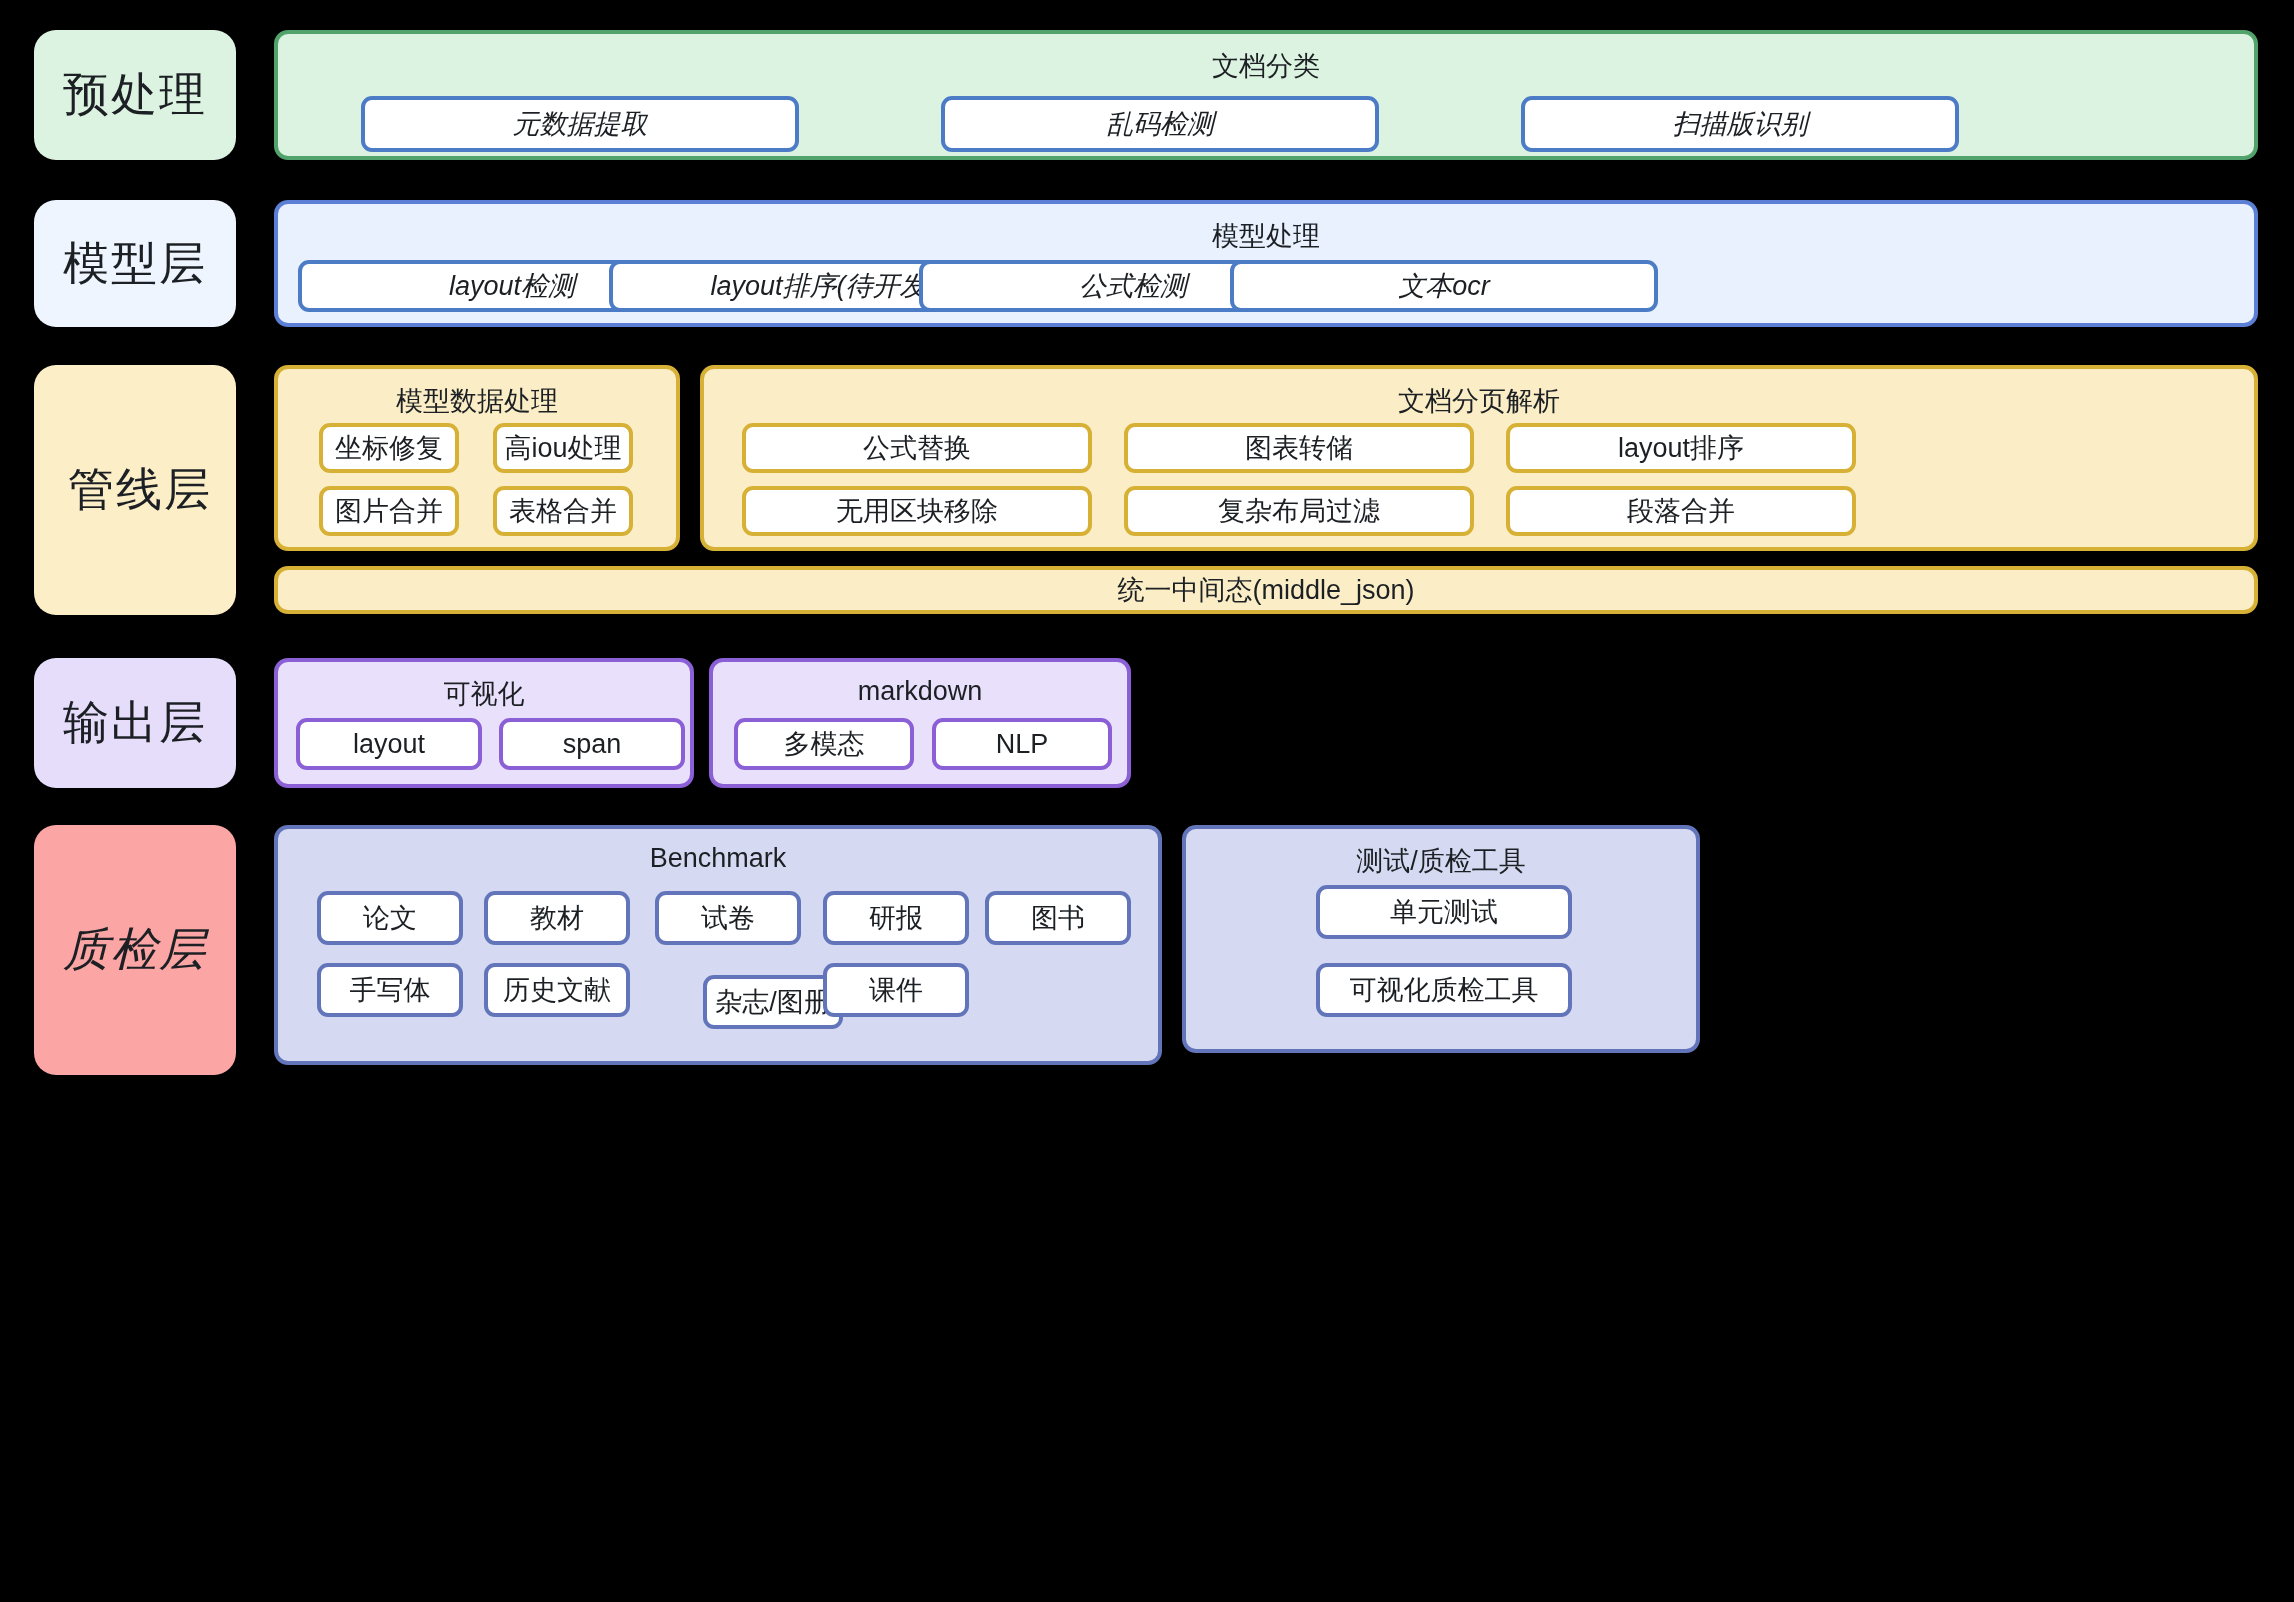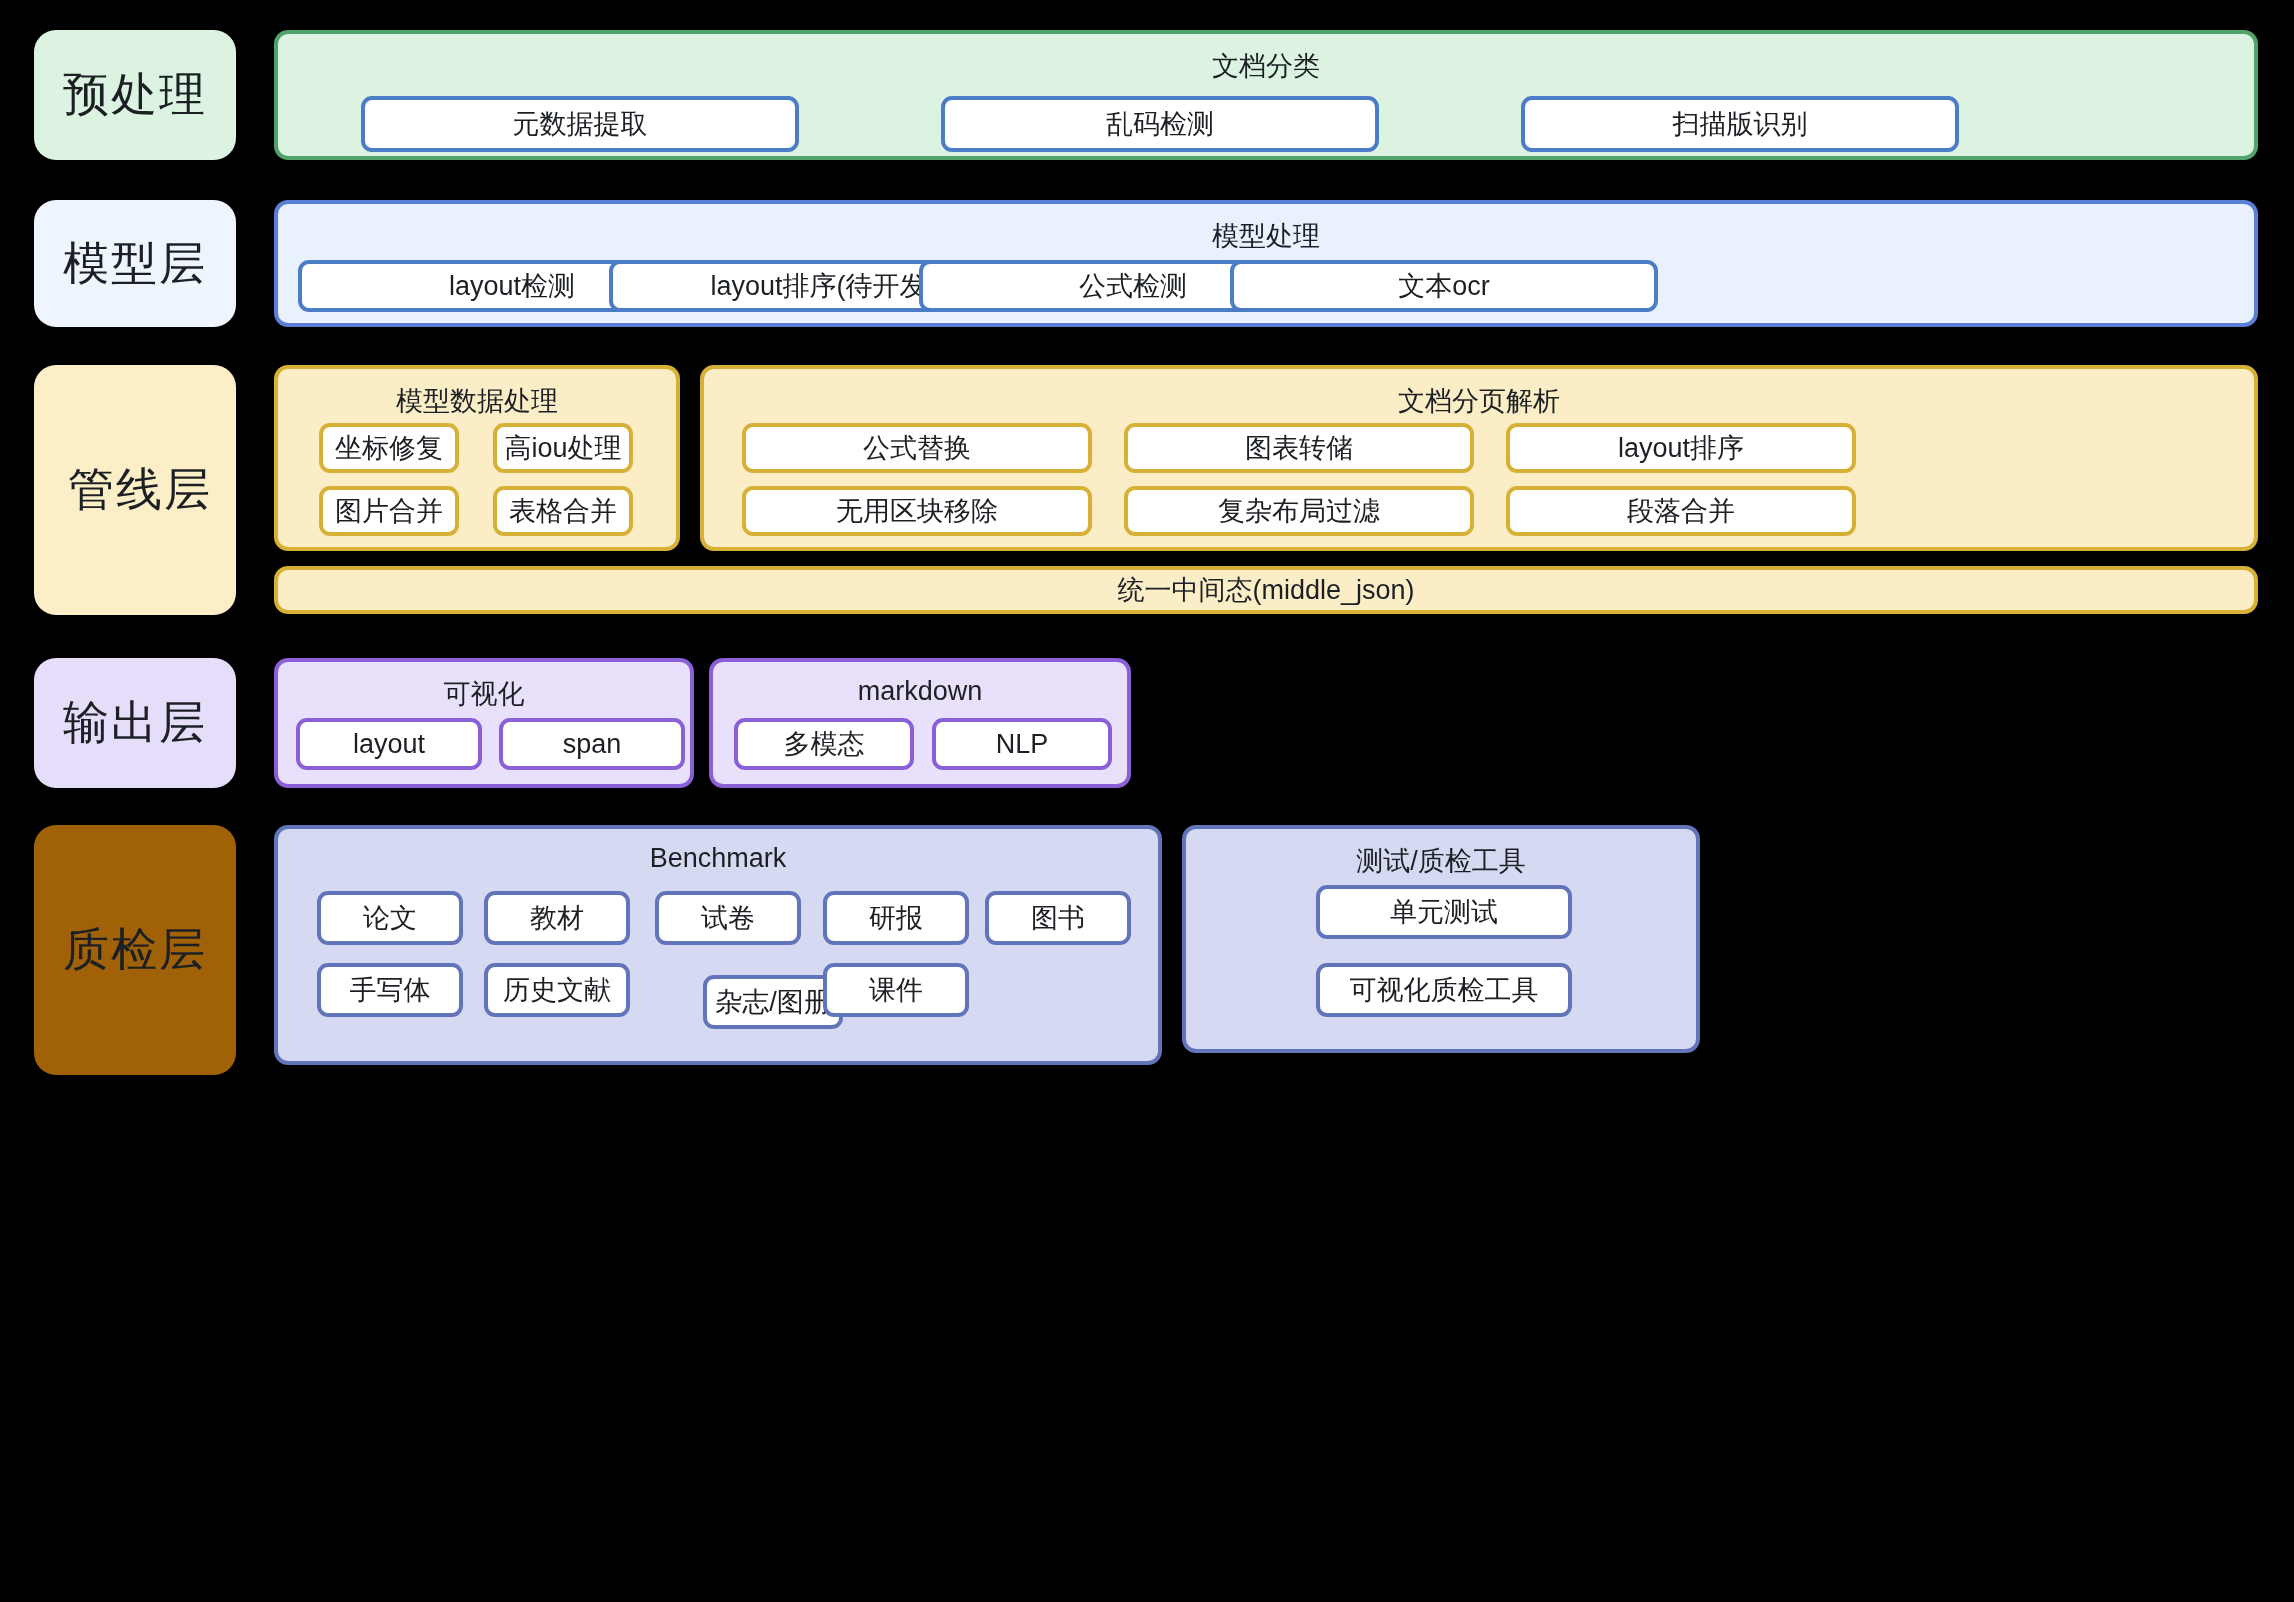--- a/index.html
+++ b/index.html
@@ -53,35 +53,35 @@
     align-items: center;
     justify-content: center;
     font-size: 27px;
     color: #1c2024;
     text-align: center;
   }
 
   
   .pal-green  { background: #ddf3e1; border-color: #52a36b; }
   .pal-green-label { background: #ddf3e1; }
-  .chip-blue  { border-color: #4d7cc7; }
+  .chip-blue  { border-color: #4d7cc7; font-style: italic; }
 
   .pal-blue   { background: #eaf1fe; border-color: #5b7fd4; }
   .pal-blue-label { background: #eff5fe; }
 
   .pal-yellow { background: #fbeec6; border-color: #d7b135; }
   .pal-yellow-label { background: #fceec6; }
   .chip-gold  { border-color: #d7b135; }
 
   .pal-purple { background: #e9e0fb; border-color: #8b5fd6; }
   .pal-purple-label { background: #e6ddfb; }
   .chip-purple{ border-color: #8b5fd6; }
 
   .pal-qc     { background: #d5daf2; border-color: #6275ba; }
-  .pal-qc-label { background: #a16207; }
+  .pal-qc-label { background: #fca5a5; font-style: italic; }
   .chip-qc    { border-color: #6275ba; }
 </style>
 </head>
 <body>
 
 <div id="canvas">
 
   <div class="layer-label pal-green-label" style="left:34px; top:30px; width:202px; height:130px;">预处理</div>
 
   <div class="group-box pal-green" style="left:274px; top:30px; width:1984px; height:130px;">

